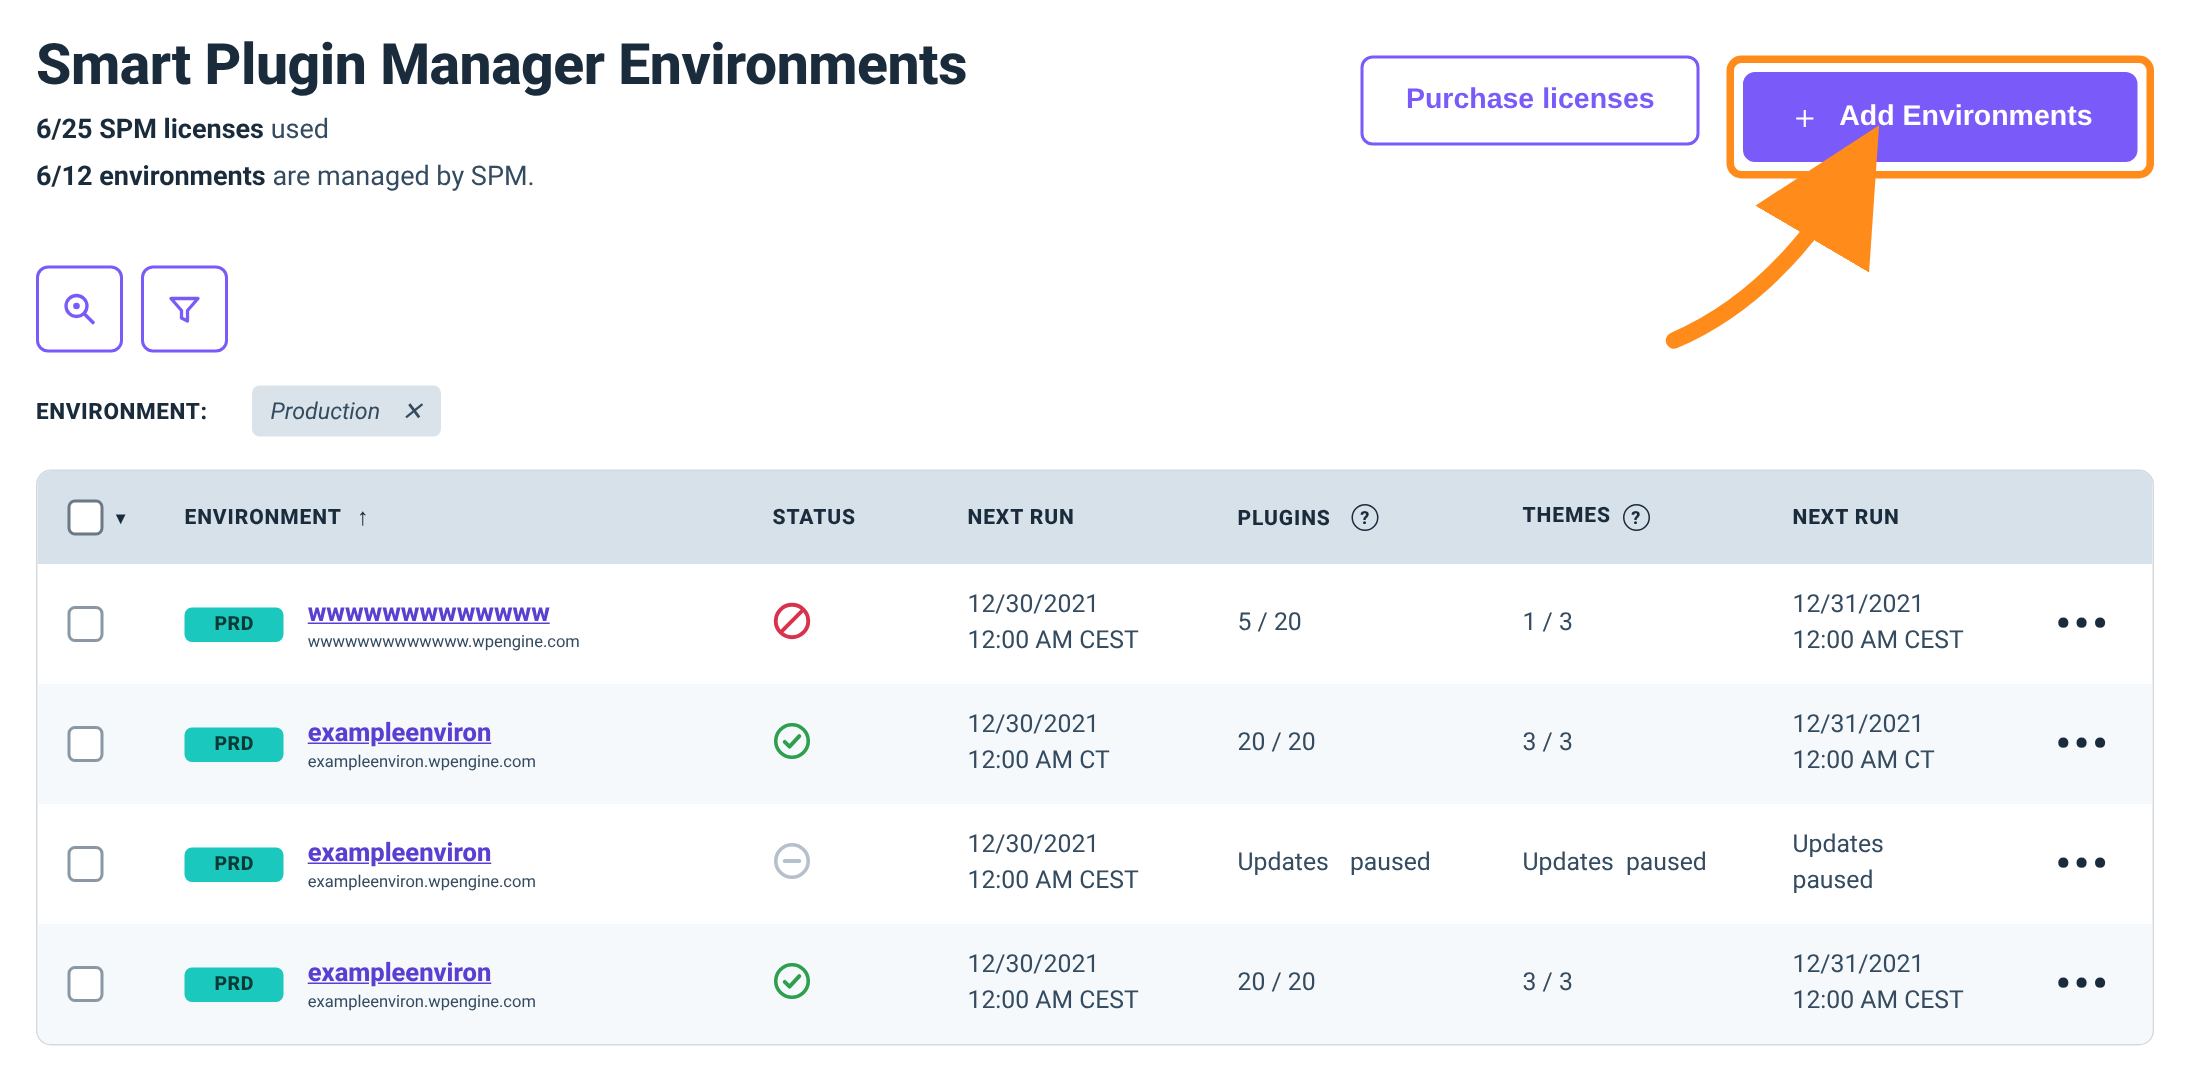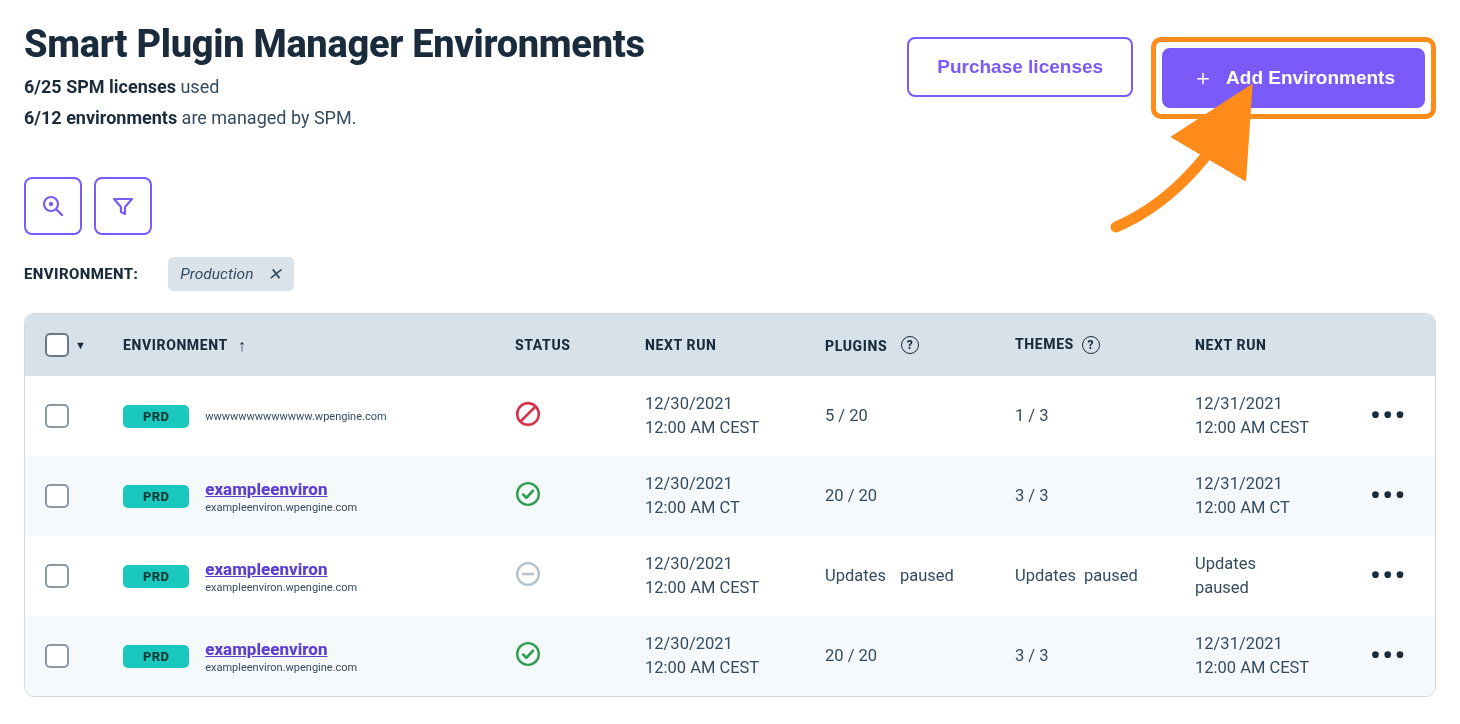--- a/index.html
+++ b/index.html
@@ -193,20 +193,21 @@
 
   <div id="tbody">
       <div class="row">
     <div class="col-check">
           <span class="checkbox"></span>
         </div>
     <div class="col-env">
       <div class="env-wrap">
         <span class="badge">PRD</span>
         <div class="env-texts">
+          <a href="#" class="env-name">wwwwwwwwwwwww</a>
           <span class="env-domain">wwwwwwwwwwwww.wpengine.com</span>
         </div>
       </div>
     </div>
     <div class="col-status"><svg class="status-ico" viewBox="0 0 24 24">
             <circle cx="12" cy="12" r="10" stroke="var(--red)" stroke-width="2.4" fill="none"></circle>
             <line x1="5.5" y1="18.5" x2="18.5" y2="5.5" stroke="var(--red)" stroke-width="2.4"></line>
           </svg></div>
     <div class="col-last two-line">
       <div>12/30/2021</div>

